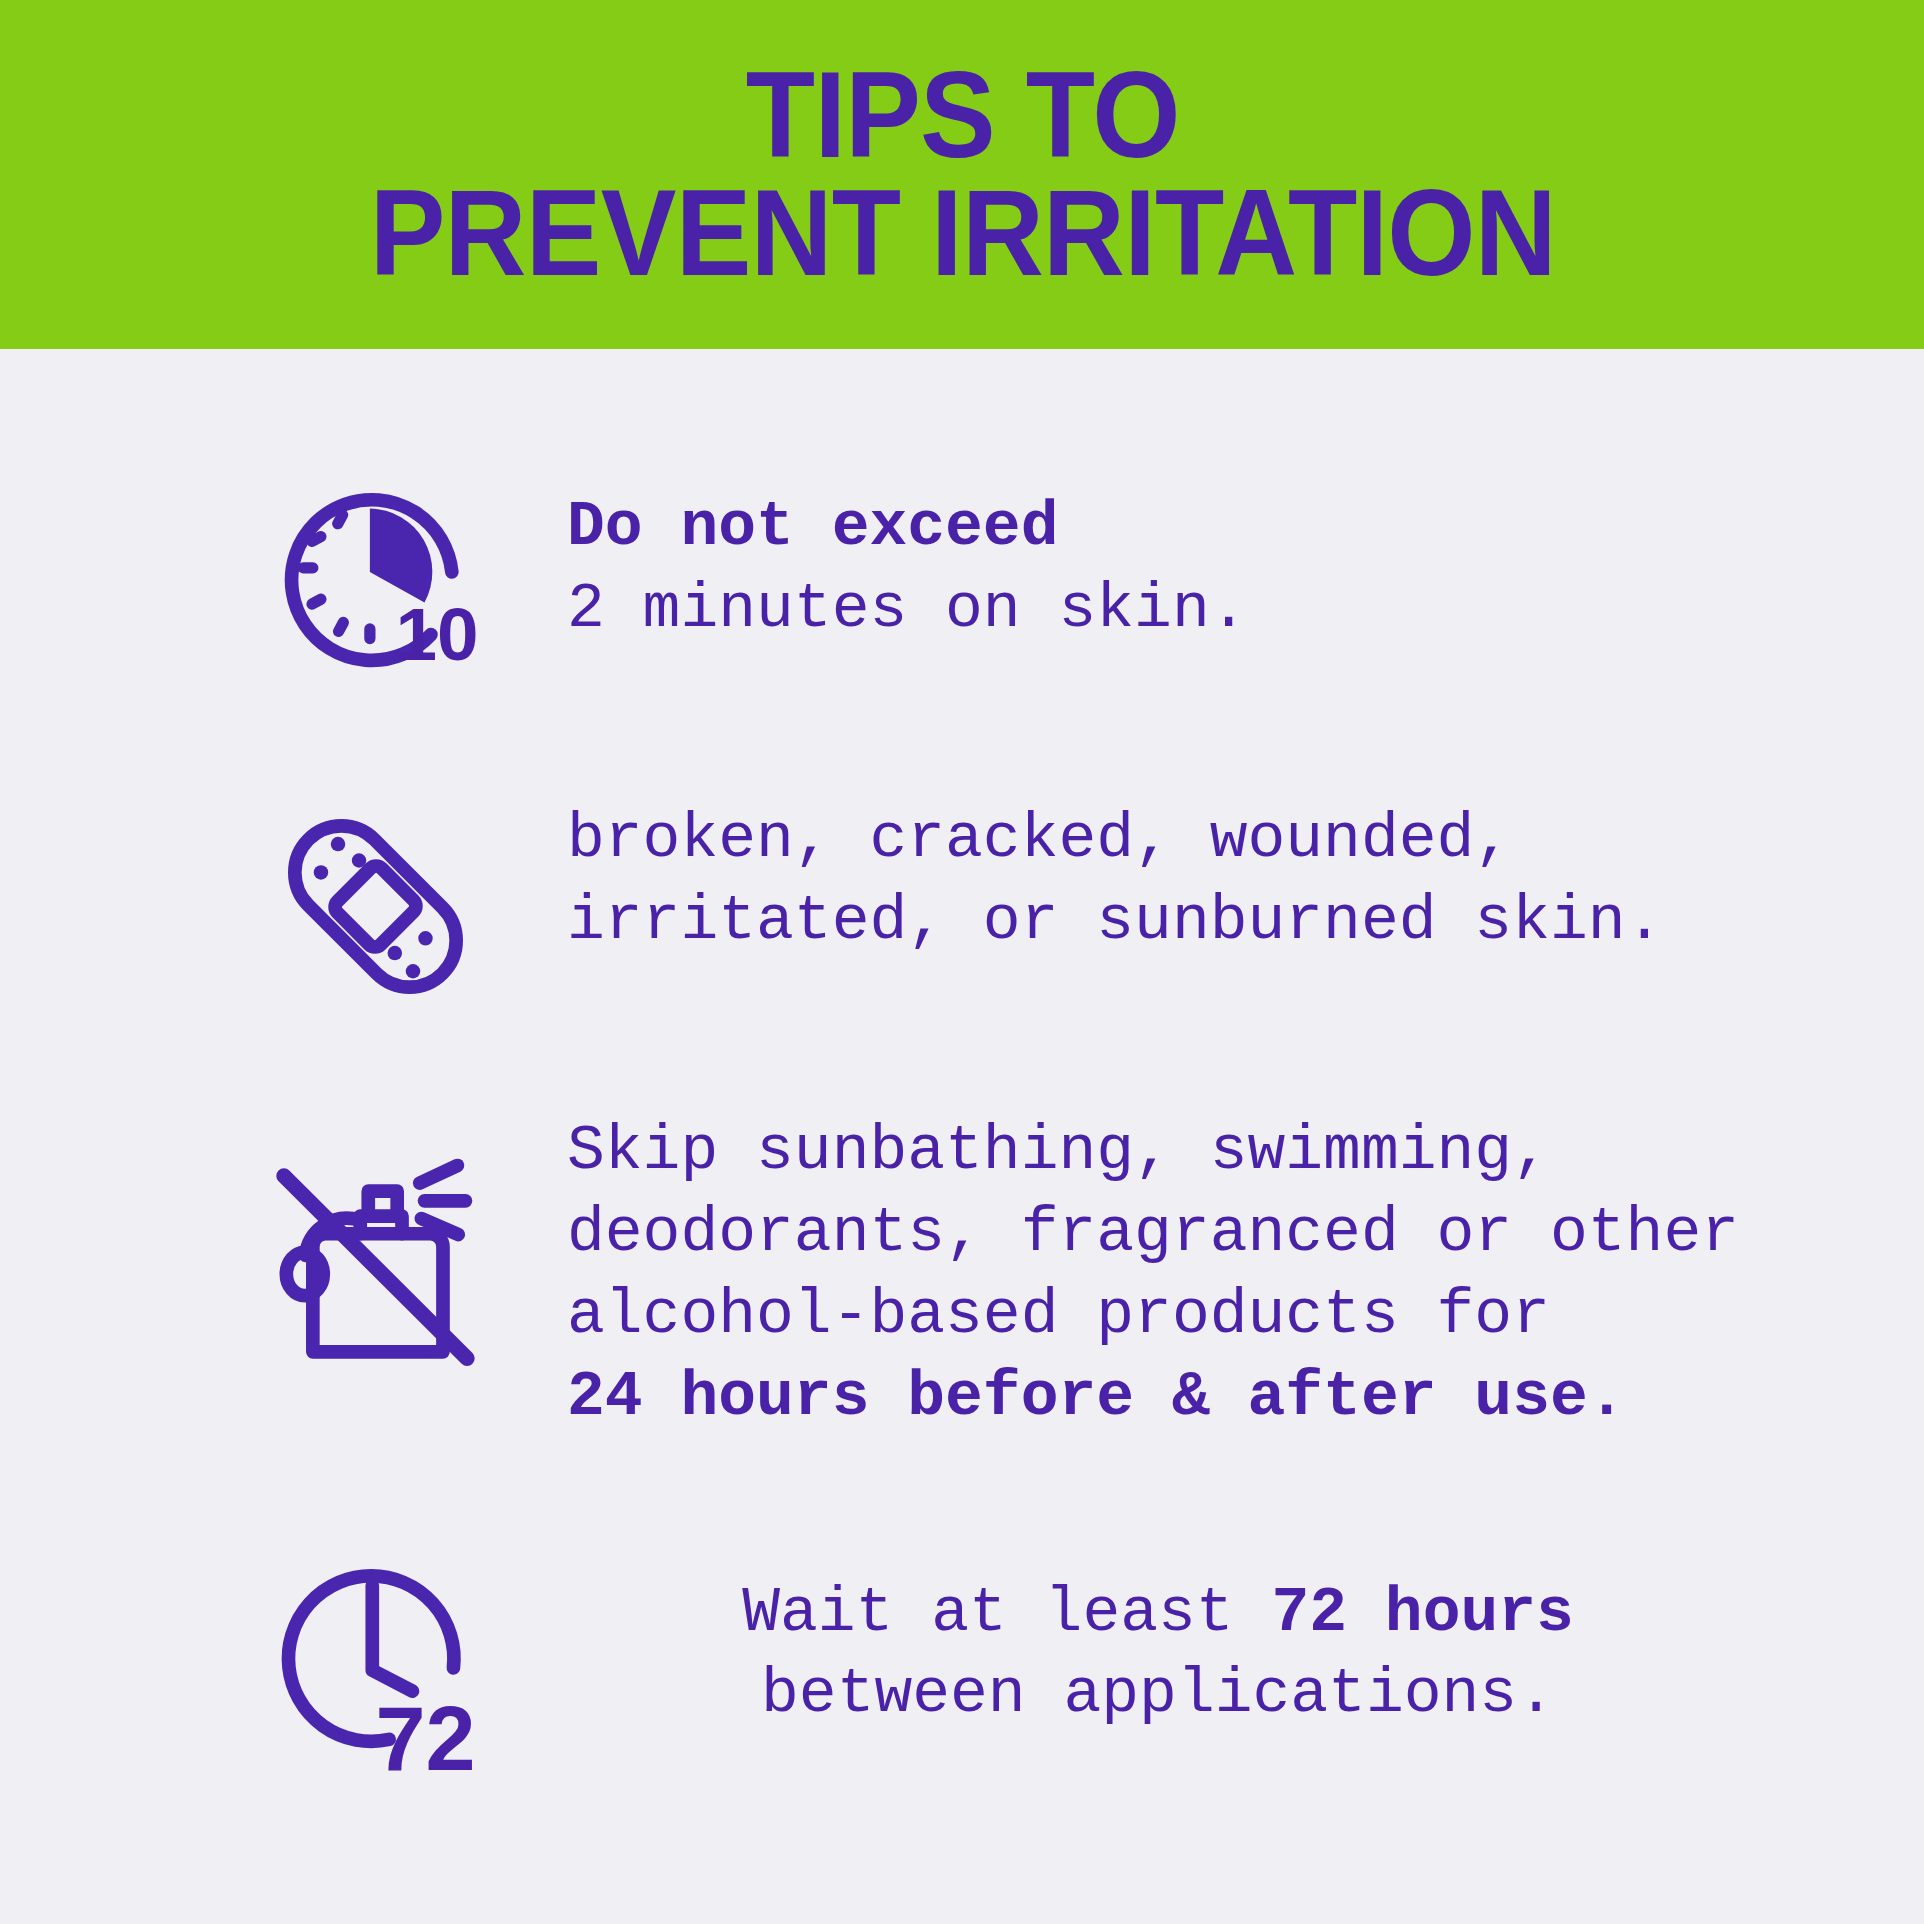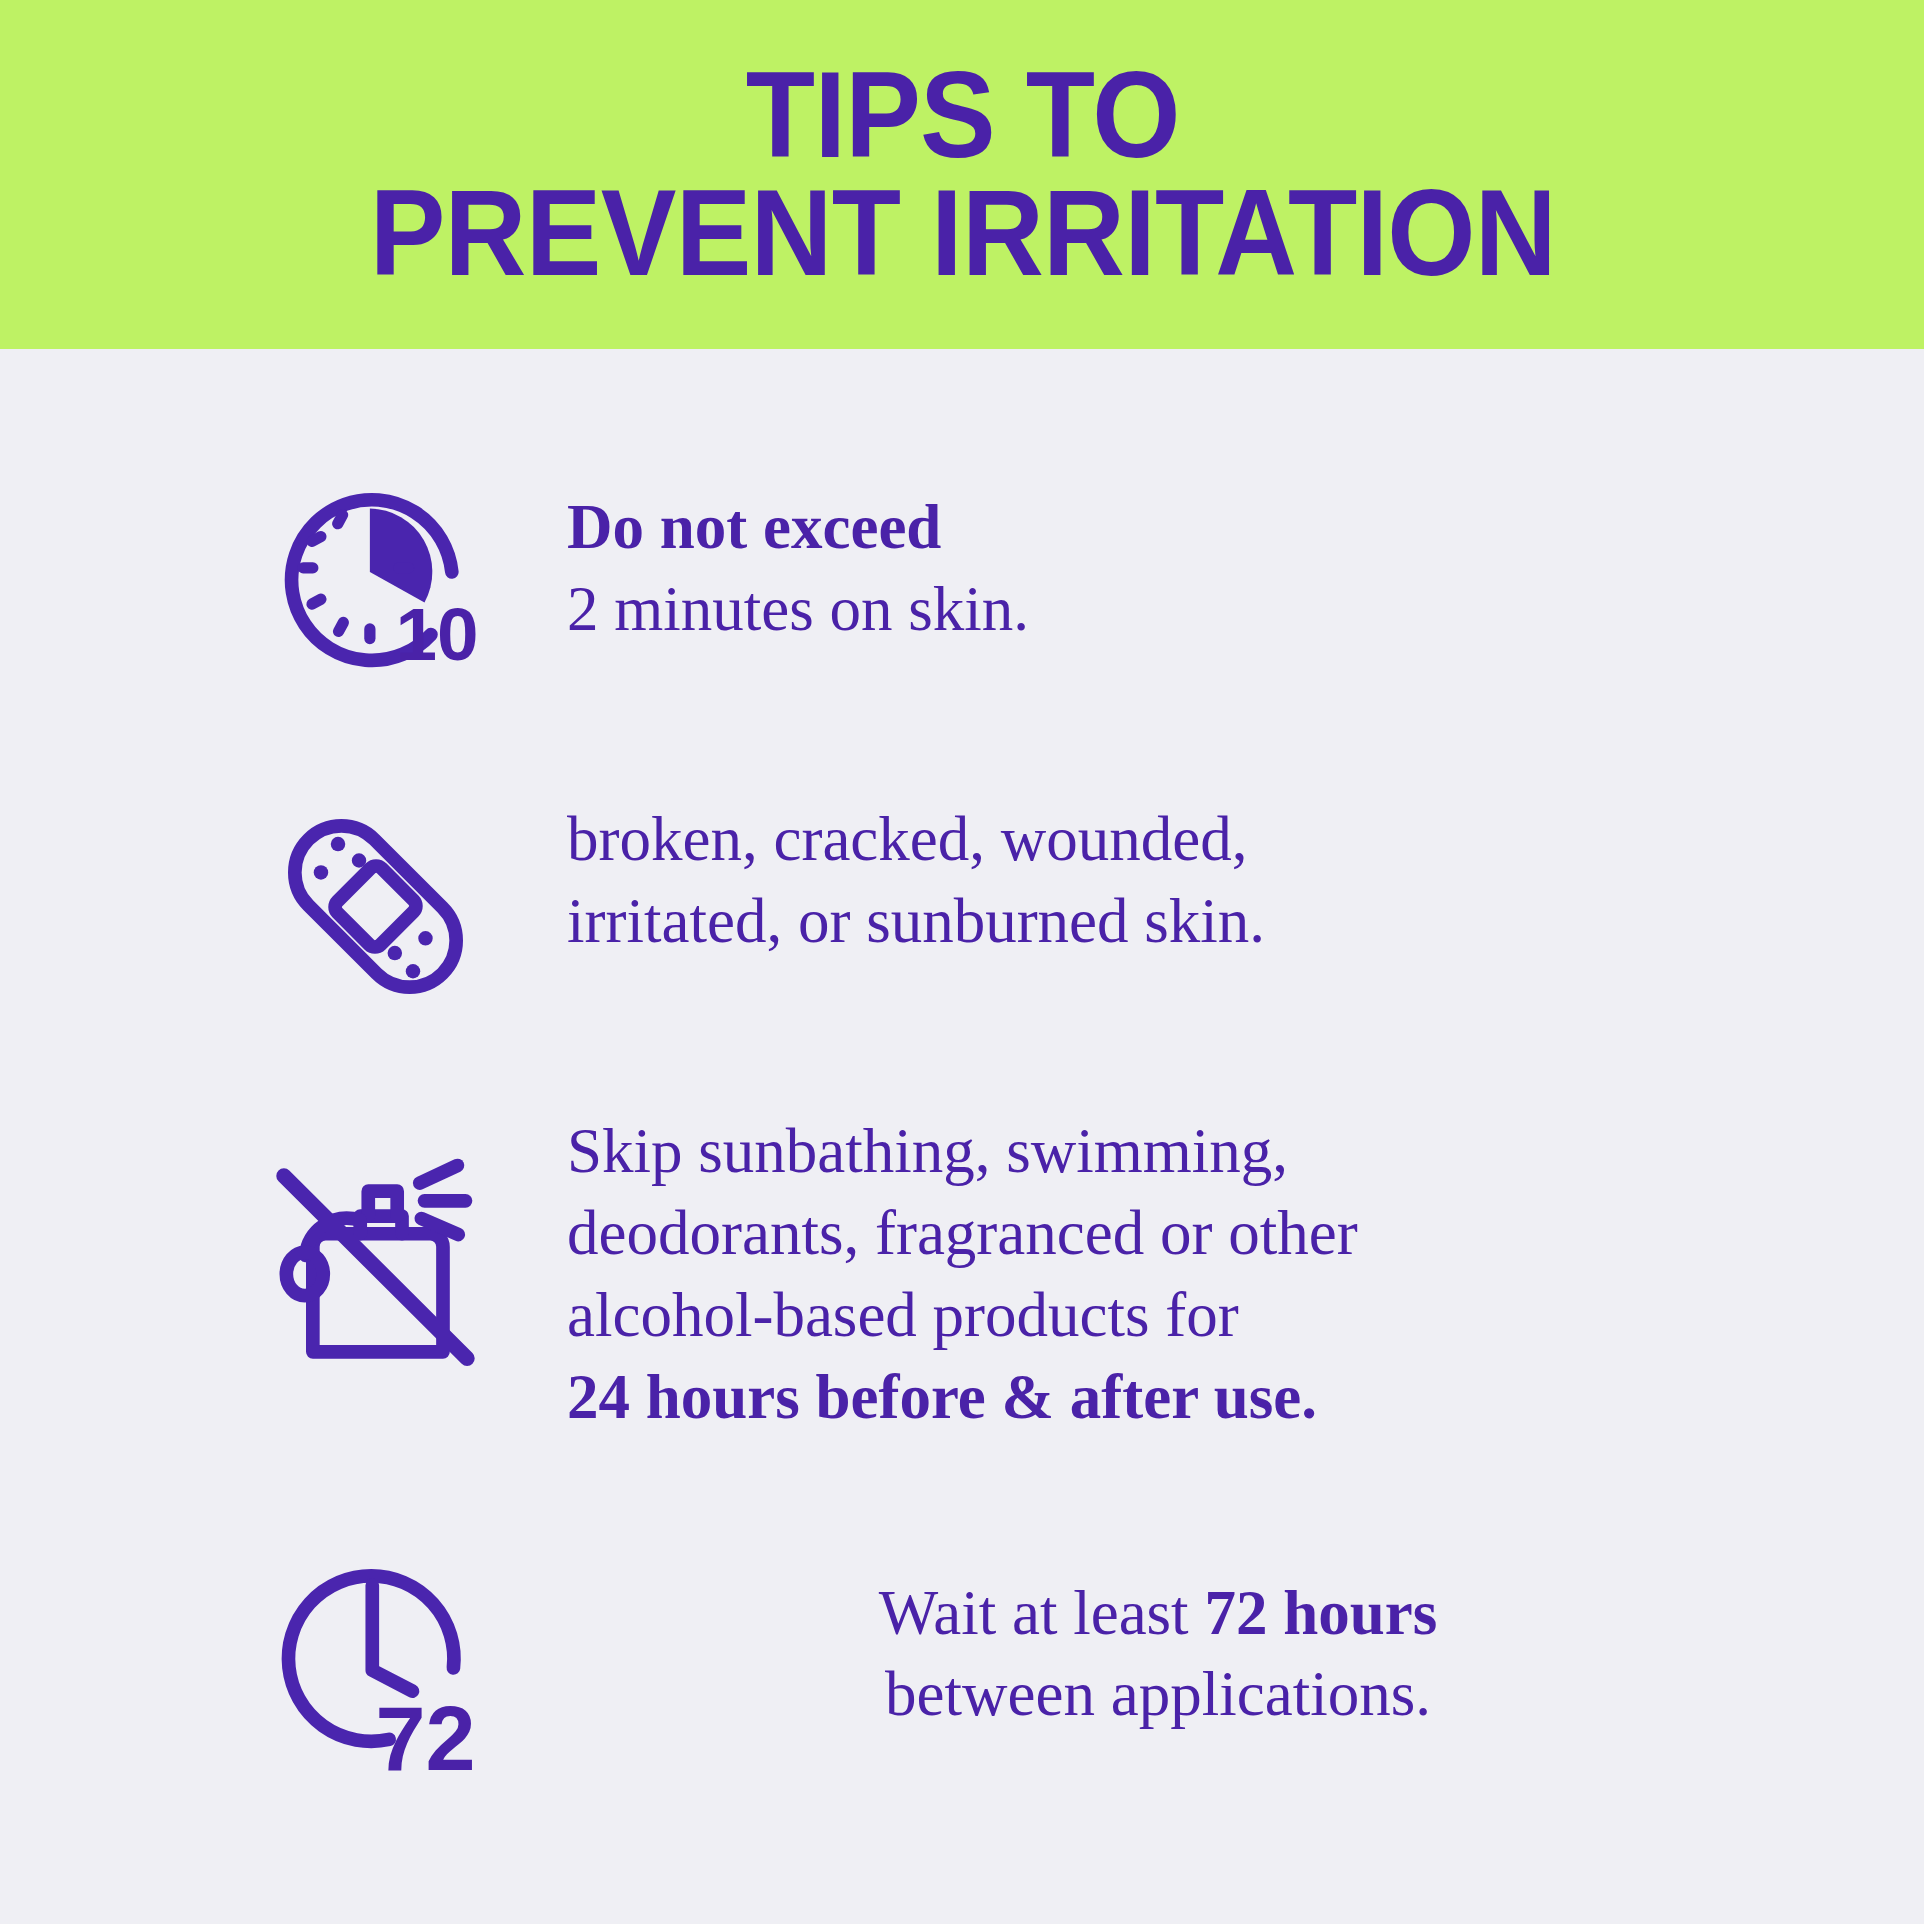--- a/index.html
+++ b/index.html
@@ -21,21 +21,21 @@
     background: #EFEFF4;
   }
 
   
   .header-band {
     position: absolute;
     top: 0;
     left: 0;
     width: 1925px;
     height: 349px;
-    background: #bef264;
+    background: #84cc16;
     display: flex;
     align-items: center;
     justify-content: center;
   }
   .header-title {
     text-align: center;
     color: #4A22A8;
     font-family: "Liberation Sans Narrow", "Liberation Sans", sans-serif;
     font-weight: 700;
     font-size: 122px;
@@ -65,21 +65,21 @@
     flex: 0 0 241px;
     width: 241px;
     height: 241px;
     position: relative;
   }
   .tip-icon svg { display: block; width: 100%; height: 100%; }
 
   .tip-text {
     flex: 1 1 auto;
     color: #4A22A8;
-    font-family: Liberation Serif, serif;
+    font-family: Liberation Mono, monospace;
     font-size: 63px;
     line-height: 1.30;
     padding-left: 71px;
     transform-origin: left top;
   }
   .tip-text p { margin: 0; }
   .tip-text b { font-weight: 700; }
 
   
   .row-1 { margin-top: 0px; }

